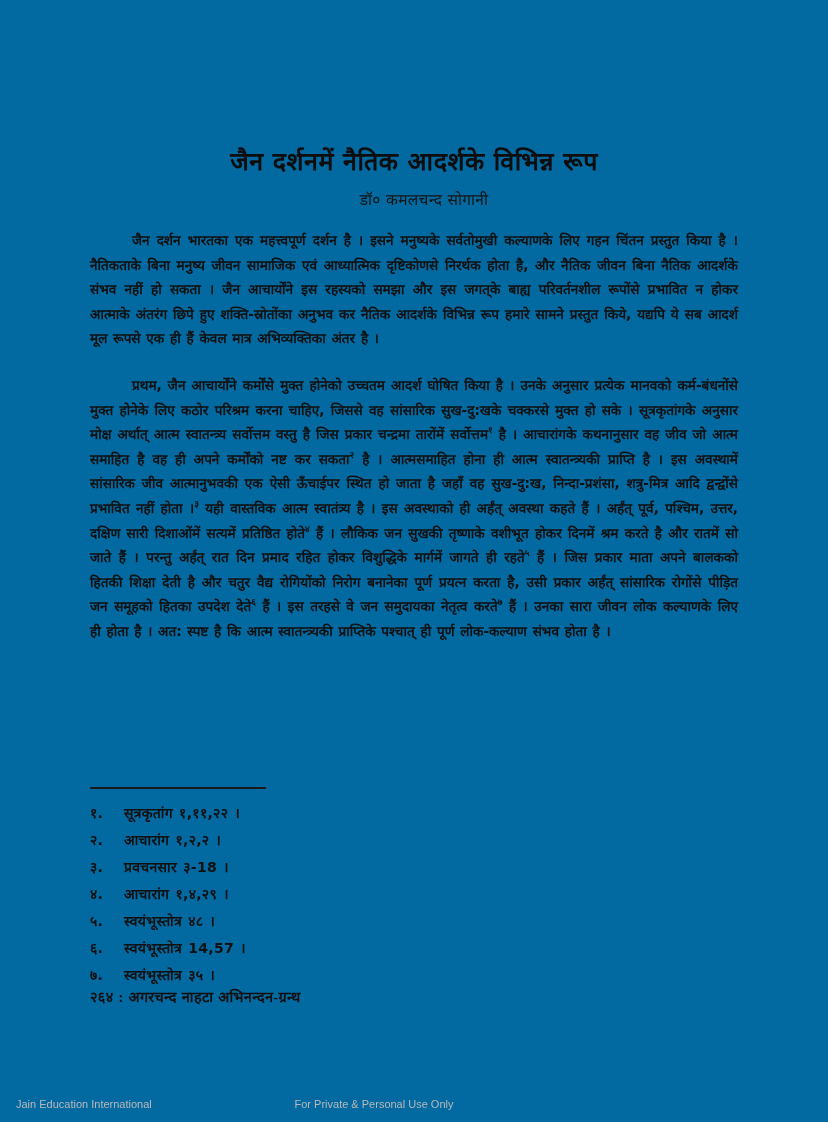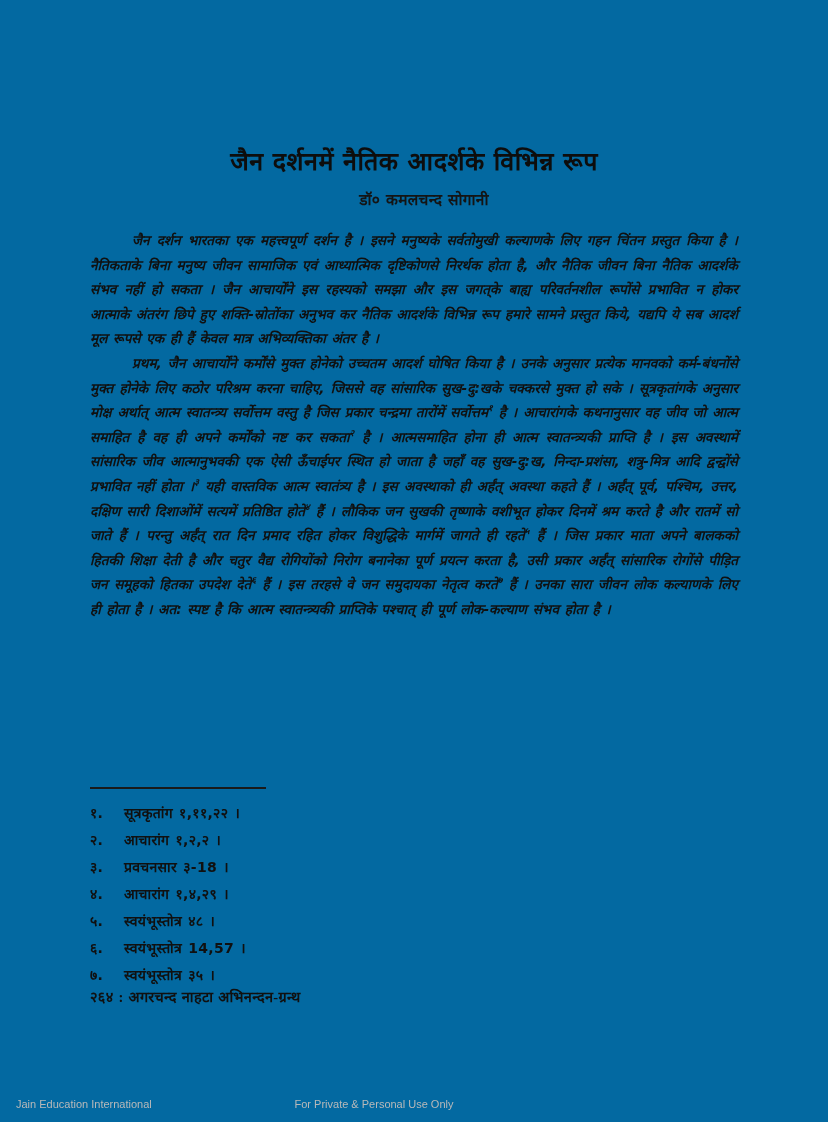--- a/index.html
+++ b/index.html
@@ -30,21 +30,21 @@
     font-size: 25px;
     font-weight: bold;
     letter-spacing: 0.5px;
     color: #0d0d0d;
     line-height: 1.25;
     margin: 0;
   }
   .doc-author {
     font-family: "DejaVu Sans", "Liberation Sans", sans-serif;
     font-size: 15.5px;
-    font-weight: bold;
+    font-weight: normal;
     color: #141414;
     margin-top: 11px;
     letter-spacing: 0.3px;
     margin-left: 20px;
   }
 
   
   .body-col {
     position: absolute;
     left: 90px;
@@ -55,23 +55,23 @@
     margin: 0;
     font-family: "DejaVu Sans", "Liberation Sans", sans-serif;
     font-size: 13.6px;
     font-weight: bold;
     line-height: 24.6px;
     text-align: justify;
     text-justify: inter-word;
     text-indent: 42px;
     color: #101010;
     word-spacing: 1px;
-    font-style: italic;
   }
   p.para + p.para {
+    margin-top: 22px;
   }
   p.para sup {
     font-size: 9px;
     vertical-align: super;
     line-height: 0;
   }
 
   
   .fn-rule {
     position: absolute;

